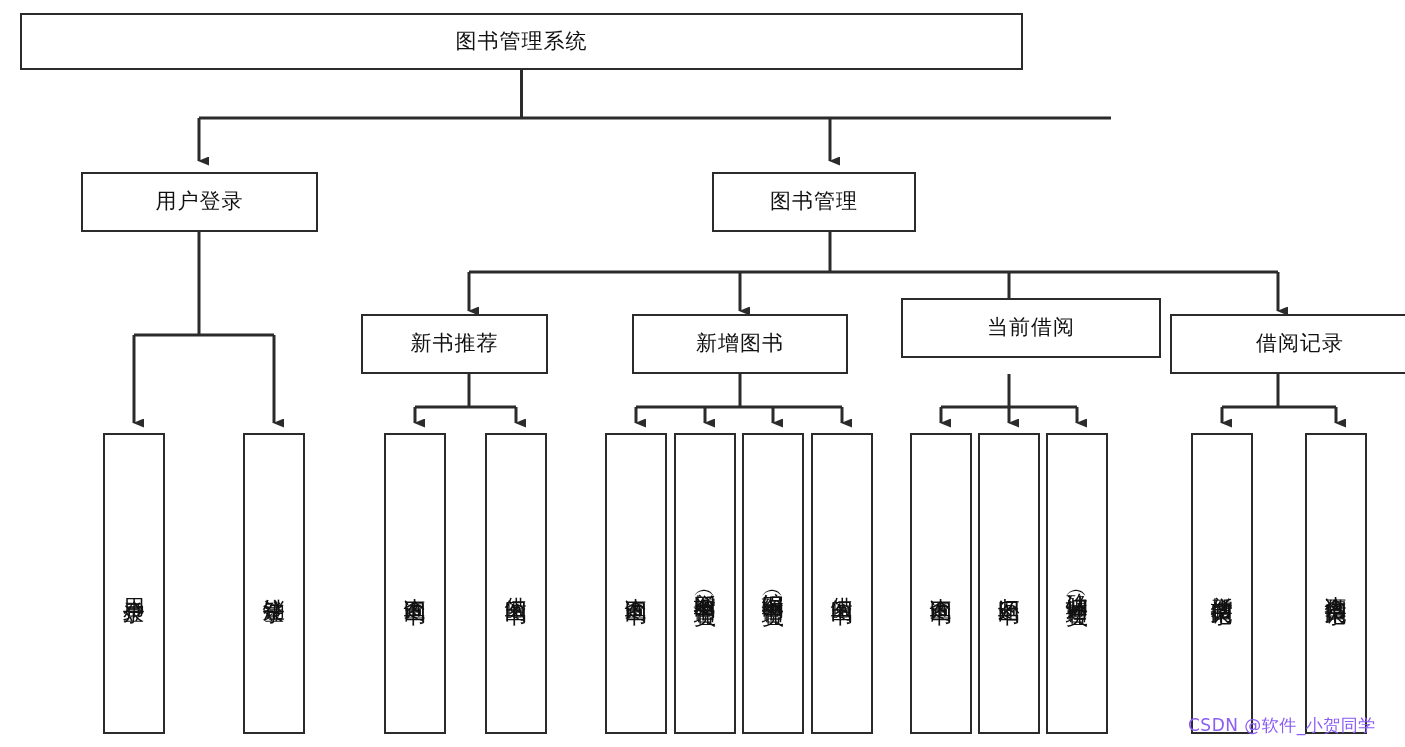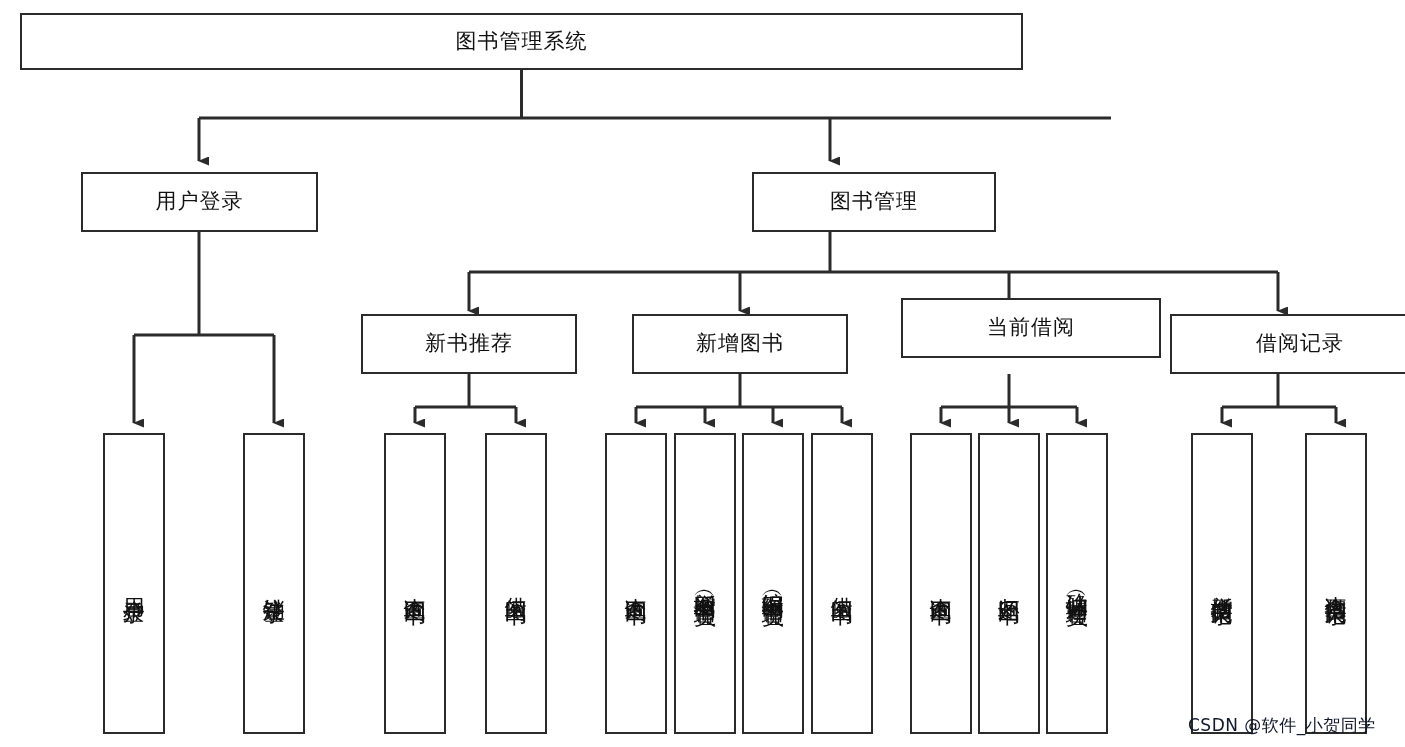--- a/index.html
+++ b/index.html
@@ -50,21 +50,21 @@
     letter-spacing: 2px;
     padding: 6px 0;
   }
   .node.vert > span {
     writing-mode: vertical-rl;
     text-orientation: upright;
     display: block;
   }
   #watermark {
     position: absolute;
-    color: #0f172a;
+    color: #8b5cf6;
     font-size: 17px;
     letter-spacing: 0.5px;
     white-space: nowrap;
     left: 1188px;
     top: 714px;
   }
 </style>
 </head>
 <body>
 
@@ -120,25 +120,25 @@
     </g>
   </svg>
 
   <div class="node horiz" style="left:20px; top:13px; width:1003px; height:57px;">
     <span>图书管理系统</span>
   </div>
 
   <div class="node horiz" style="left:81px; top:172px; width:237px; height:60px;">
     <span>用户登录</span>
   </div>
-  <div class="node horiz" style="left:712px; top:172px; width:244px; height:60px;margin-left:40px;">
+  <div class="node horiz" style="left:712px; top:172px; width:204px; height:60px;">
     <span>图书管理</span>
   </div>
 
-  <div class="node horiz" style="left:361px; top:314px; width:216px; height:60px;">
+  <div class="node horiz" style="left:361px; top:314px; width:187px; height:60px;">
     <span>新书推荐</span>
   </div>
   <div class="node horiz" style="left:632px; top:314px; width:216px; height:60px;">
     <span>新增图书</span>
   </div>
   <div class="node horiz" style="left:901px; top:298px; width:260px; height:60px;">
     <span>当前借阅</span>
   </div>
   <div class="node horiz" style="left:1170px; top:314px; width:260px; height:60px;">
     <span>借阅记录</span>

